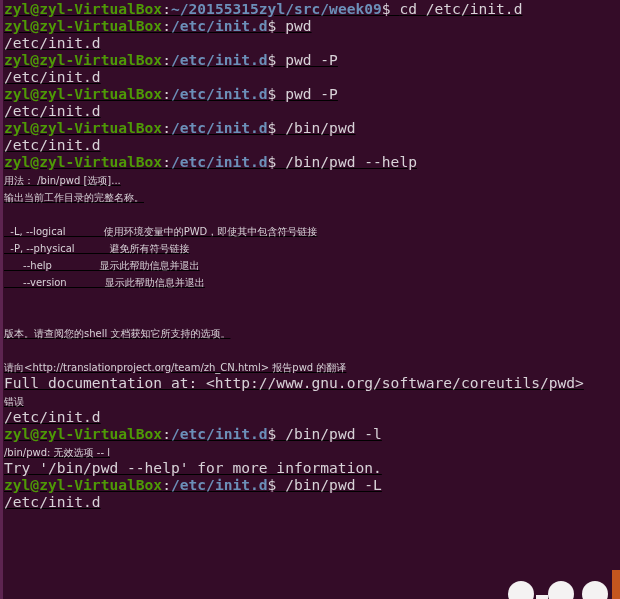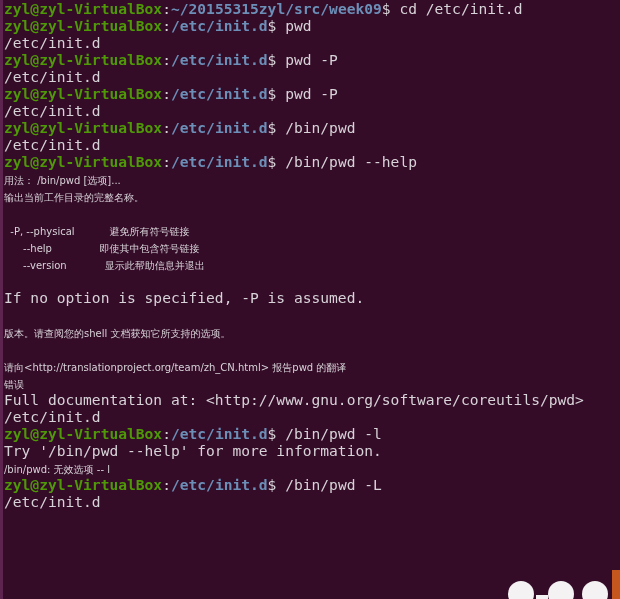--- a/index.html
+++ b/index.html
@@ -30,20 +30,21 @@
     width: 3px;
     height: 599px;
     background: #5d2450;
   }
   #screen {
     position: absolute;
     left: 4px;
     top: 0;
     width: 616px;
     height: 599px;
+    text-decoration: underline;
   }
   .line {
     height: 17px;
     line-height: 17px;
     font-size: 14.6px;
     letter-spacing: 0px;
     white-space: pre;
     color: #d8d3d8;
     font-family: "DejaVu Sans Mono", "Liberation Mono", monospace;
   }
@@ -119,35 +120,35 @@
       <div class="line"><span class="seg c-user">zyl@zyl-VirtualBox</span><span class="seg c-punct">:</span><span class="seg c-path">/etc/init.d</span><span class="seg c-punct">$ </span><span class="seg c-cmd">pwd -P</span></div>
       <div class="line"><span class="seg c-out">/etc/init.d</span></div>
       <div class="line"><span class="seg c-user">zyl@zyl-VirtualBox</span><span class="seg c-punct">:</span><span class="seg c-path">/etc/init.d</span><span class="seg c-punct">$ </span><span class="seg c-cmd">pwd -P</span></div>
       <div class="line"><span class="seg c-out">/etc/init.d</span></div>
       <div class="line"><span class="seg c-user">zyl@zyl-VirtualBox</span><span class="seg c-punct">:</span><span class="seg c-path">/etc/init.d</span><span class="seg c-punct">$ </span><span class="seg c-cmd">/bin/pwd</span></div>
       <div class="line"><span class="seg c-out">/etc/init.d</span></div>
       <div class="line"><span class="seg c-user">zyl@zyl-VirtualBox</span><span class="seg c-punct">:</span><span class="seg c-path">/etc/init.d</span><span class="seg c-punct">$ </span><span class="seg c-cmd">/bin/pwd --help</span></div>
       <div class="line"><span class="seg c-out cjk">用法： /bin/pwd [选项]...</span></div>
       <div class="line"><span class="seg c-out cjk">输出当前工作目录的完整名称。</span></div>
       <div class="line"><span class="seg c-out"></span></div>
+      <div class="line"><span class="seg c-out cjk">  -L, --logical            使用环境变量中的PWD，即使其中包含符号链接</span></div>
       <div class="line"><span class="seg c-out cjk">  -P, --physical           避免所有符号链接</span></div>
-      <div class="line"><span class="seg c-out cjk">      --help               即使其中包含符号链接</span></div>
+      <div class="line"><span class="seg c-out cjk">      --help               显示此帮助信息并退出</span></div>
       <div class="line"><span class="seg c-out cjk">      --version            显示此帮助信息并退出</span></div>
       <div class="line"><span class="seg c-out"></span></div>
-      <div class="line"><span class="seg c-out">If no option is specified, -P is assumed.</span></div>
       <div class="line"><span class="seg c-out"></span></div>
       <div class="line"><span class="seg c-out cjk">版本。请查阅您的shell 文档获知它所支持的选项。</span></div>
       <div class="line"><span class="seg c-out"></span></div>
       <div class="line"><span class="seg c-out cjk">请向&lt;http://translationproject.org/team/zh_CN.html&gt; 报告pwd 的翻译</span></div>
+      <div class="line"><span class="seg c-out">Full documentation at: &lt;http://www.gnu.org/software/coreutils/pwd&gt;</span></div>
       <div class="line"><span class="seg c-out cjk">错误</span></div>
-      <div class="line"><span class="seg c-out">Full documentation at: &lt;http://www.gnu.org/software/coreutils/pwd&gt;</span></div>
       <div class="line"><span class="seg c-out">/etc/init.d</span></div>
       <div class="line"><span class="seg c-user">zyl@zyl-VirtualBox</span><span class="seg c-punct">:</span><span class="seg c-path">/etc/init.d</span><span class="seg c-punct">$ </span><span class="seg c-cmd">/bin/pwd -l</span></div>
+      <div class="line"><span class="seg c-out cjk">/bin/pwd: 无效选项 -- l</span></div>
       <div class="line"><span class="seg c-out">Try '/bin/pwd --help' for more information.</span></div>
-      <div class="line"><span class="seg c-out cjk">/bin/pwd: 无效选项 -- l</span></div>
       <div class="line"><span class="seg c-user">zyl@zyl-VirtualBox</span><span class="seg c-punct">:</span><span class="seg c-path">/etc/init.d</span><span class="seg c-punct">$ </span><span class="seg c-cmd">/bin/pwd -L</span></div>
       <div class="line"><span class="seg c-out">/etc/init.d</span></div>
     </div>
   <div id="overlay-dots">
     <div class="dot d1"></div>
     <div class="dot-small"></div>
     <div class="dot d2"></div>
     <div class="dot d3"></div>
   </div>
   <div id="right-strip" style="background: rgb(196, 86, 30);"></div>

